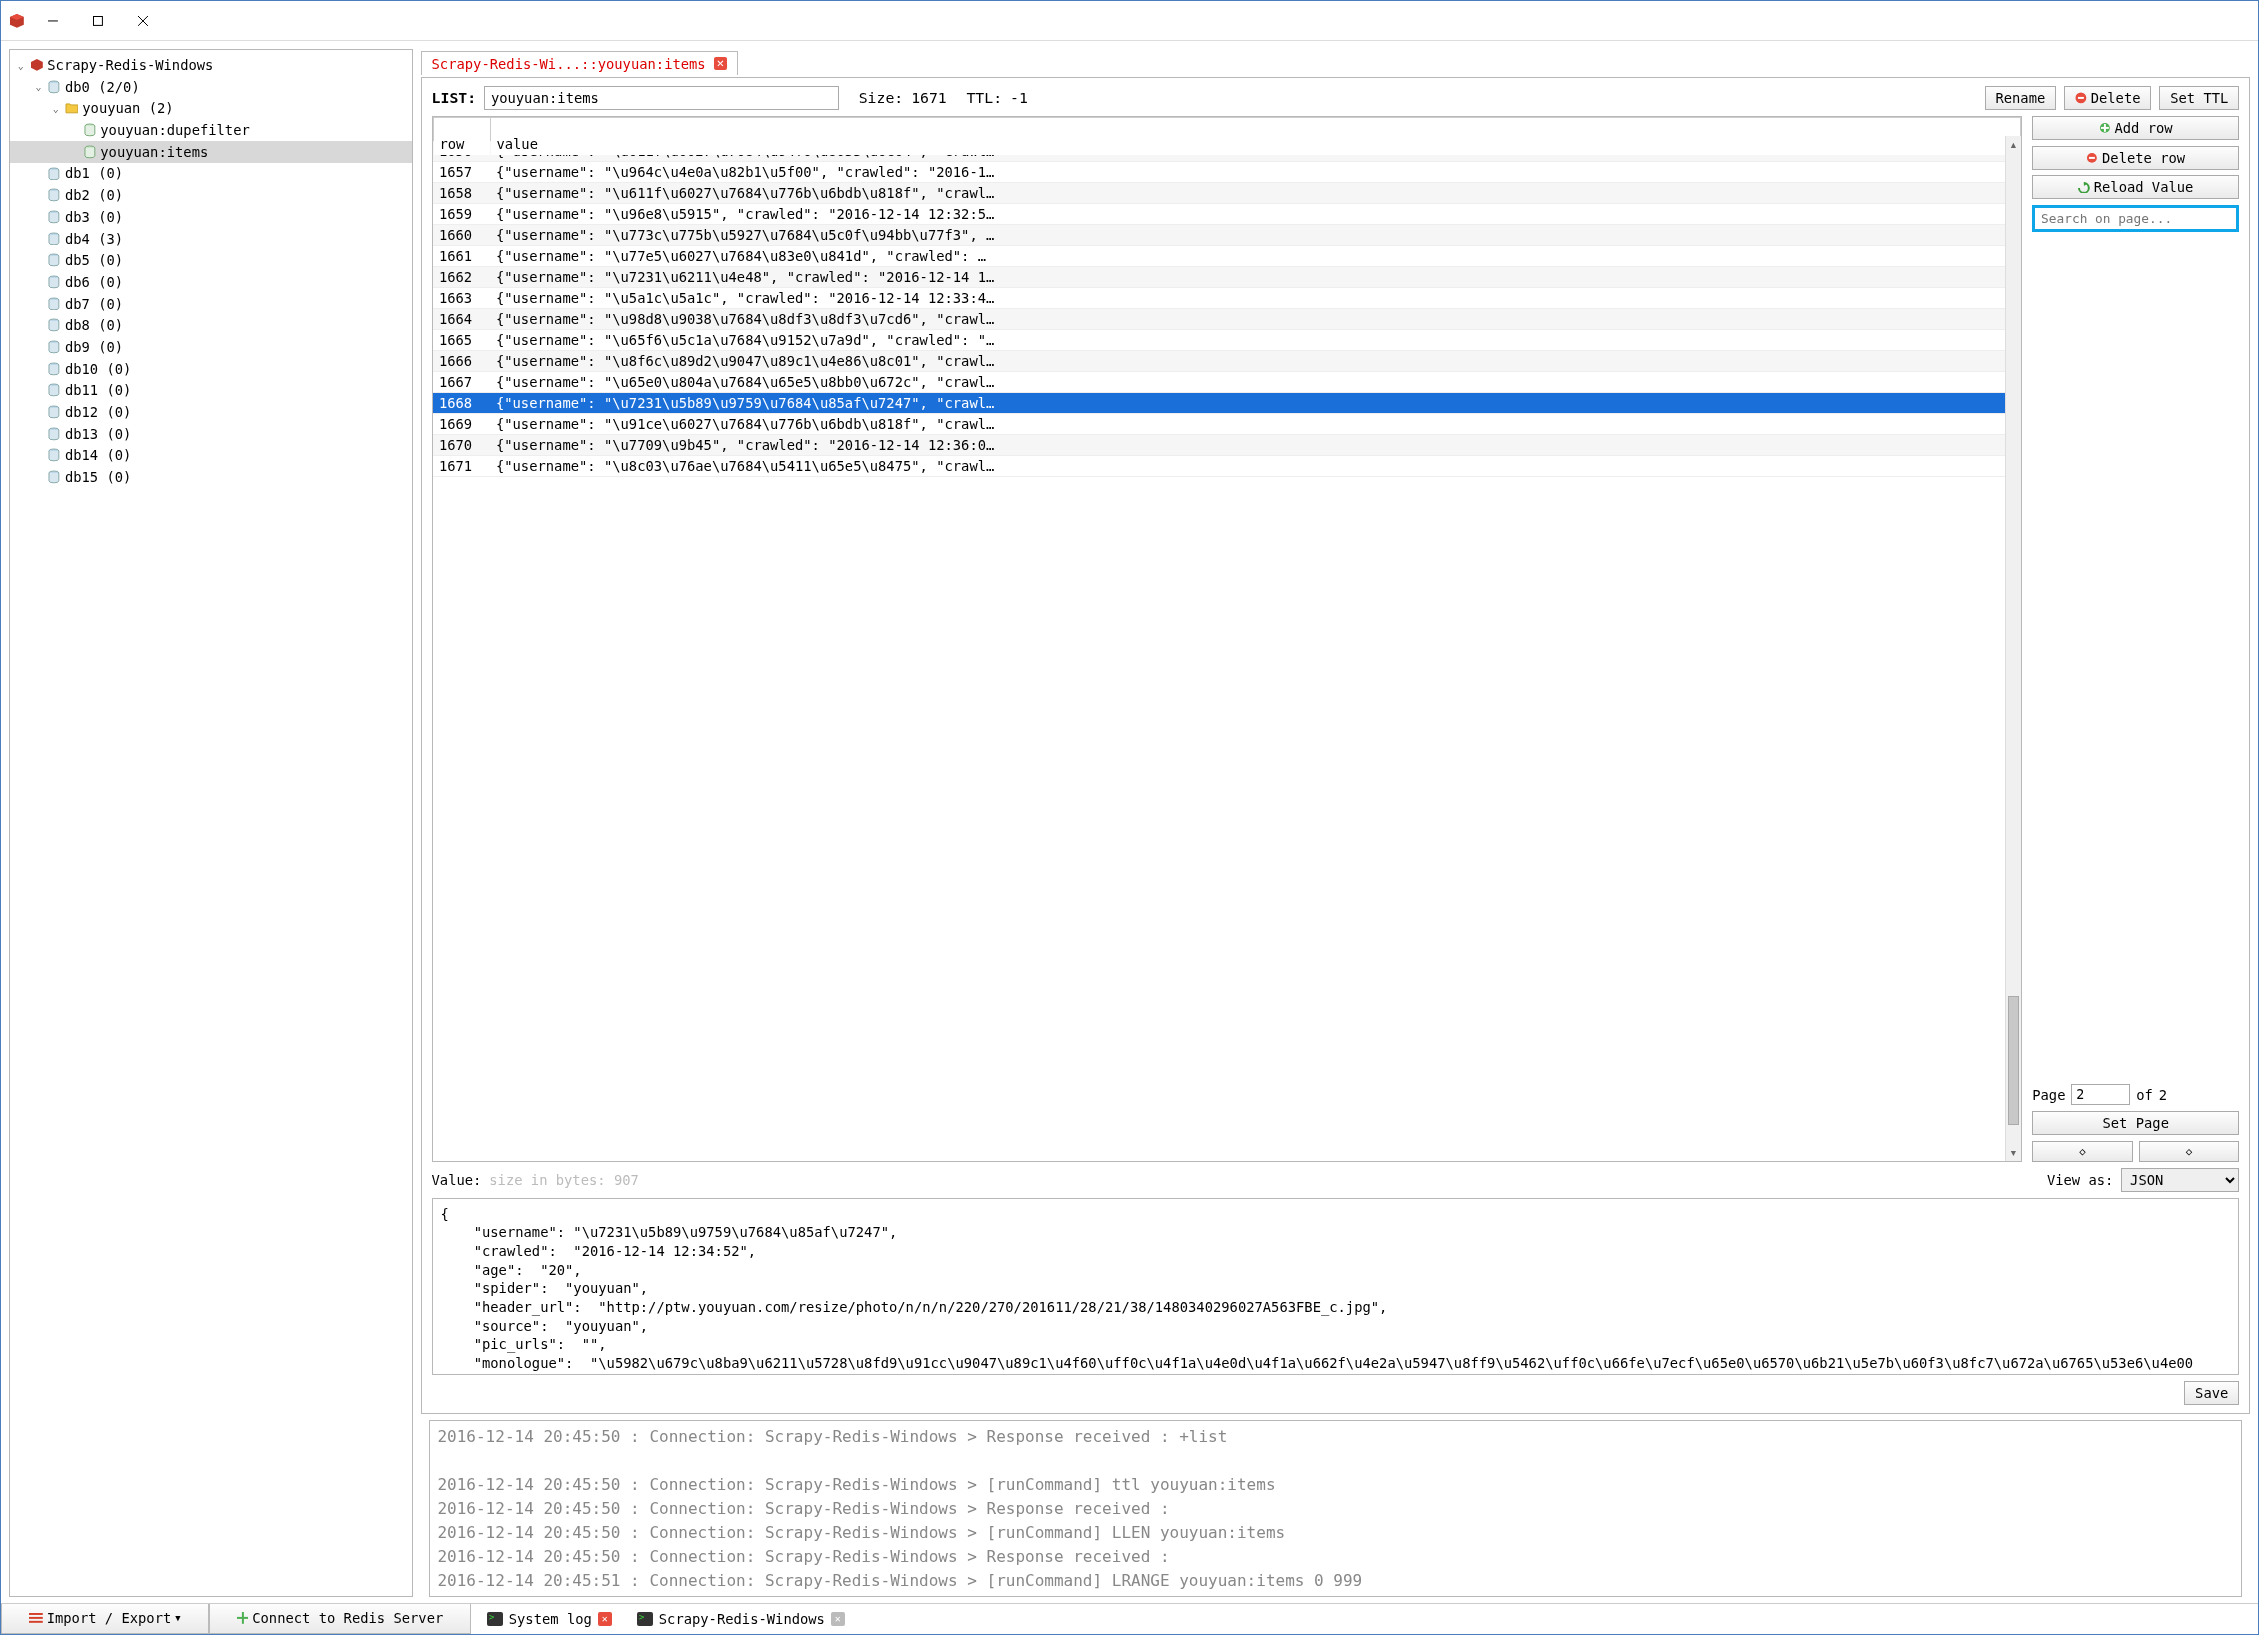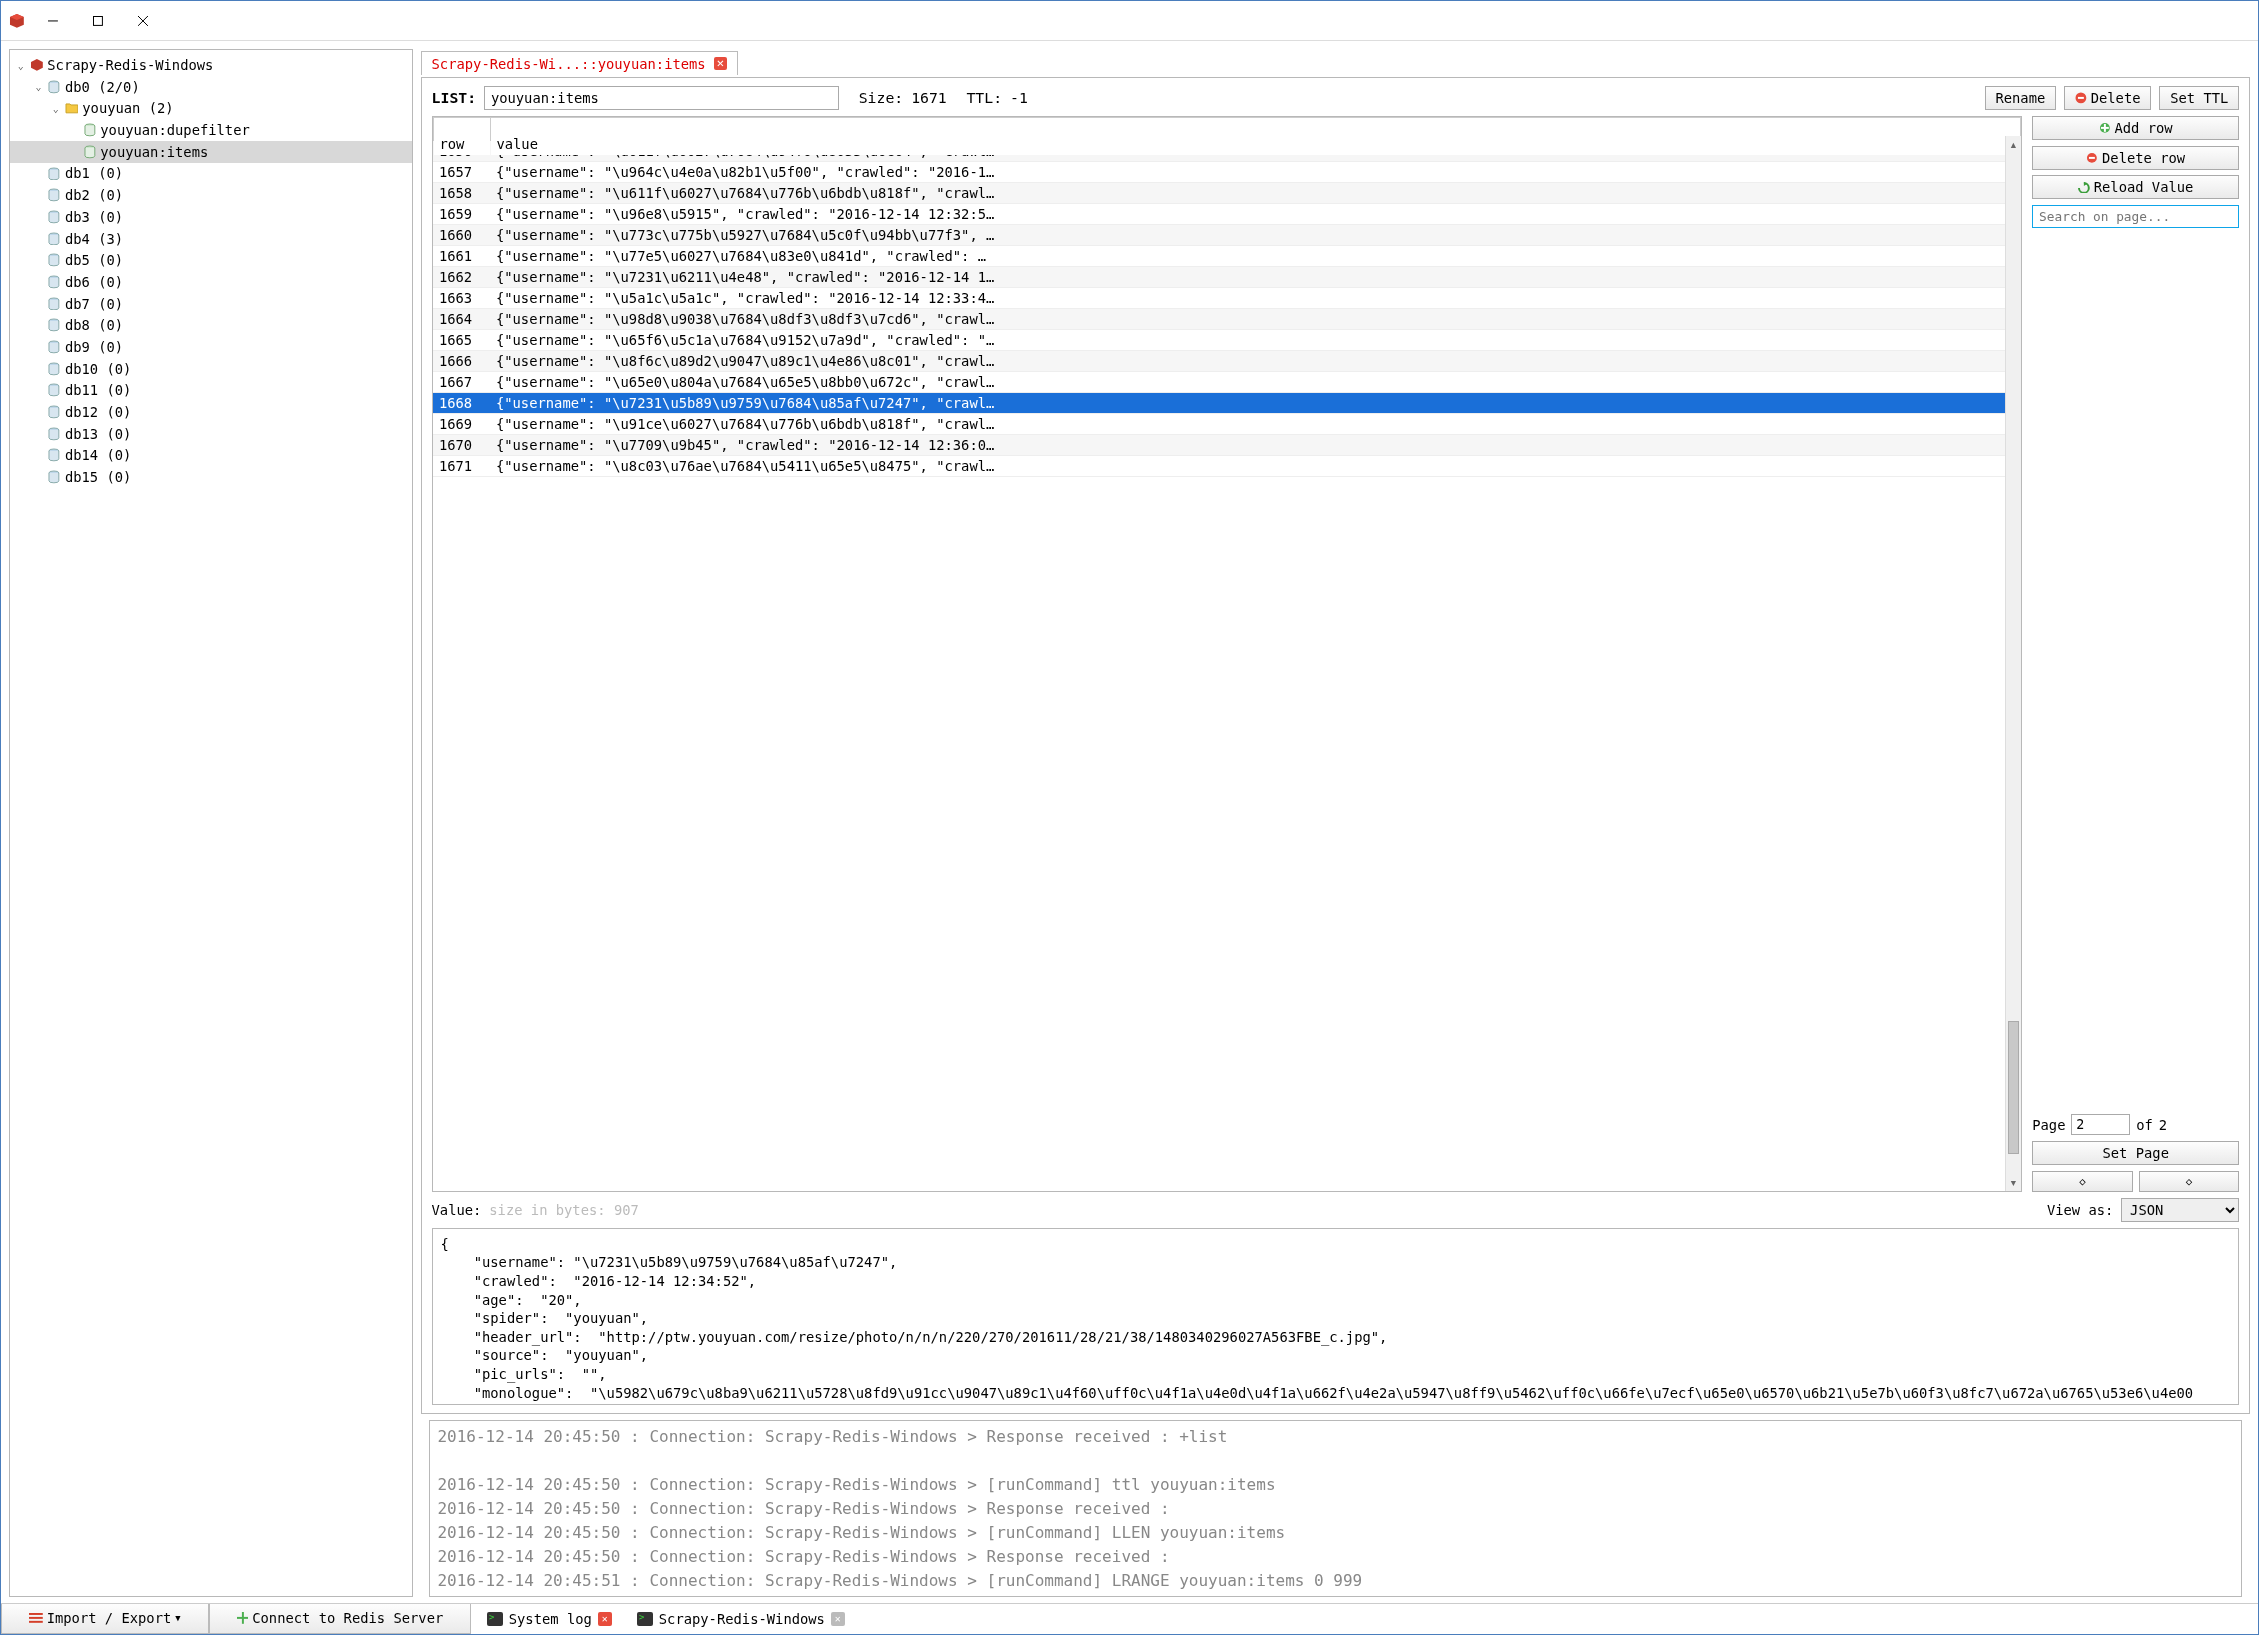--- a/index.html
+++ b/index.html
@@ -31,21 +31,21 @@
 .table-wrap { flex: 1; border: 1px solid #b8b8b8; overflow: auto; position: relative; }
 table.data { width: 100%; border-collapse: collapse; font-family: Consolas, monospace; font-size: 13.8px; }
 table.data th { text-align: left; padding: 3px 5.9px; border: 1px solid #ccc; background: #fff; font-weight: normal; position: sticky; top: 16px; }
 table.data td { padding: 2px 5.9px; border-bottom: 1px solid #eee; white-space: nowrap; overflow: hidden; text-overflow: ellipsis; max-width: 0; }
 table.data td.rowcol { width: 57px; }
 table.data tr:nth-child(odd) td { background: #f6f6f6; }
 table.data tr:nth-child(even) td { background: #fff; }
 table.data tr.selected td { background: #1a6fd8 !important; color: #fff; }
 .side-actions { width: 207px; display: flex; flex-direction: column; gap: 5.9px; }
 .side-actions .btn { justify-content: center; }
-.side-actions input.search { font-family: Consolas, monospace; font-size: 12.8px; padding: 3px 5.9px; border: 1px solid #0ea5e9; width: 100%; }
+.side-actions input.search { font-family: Consolas, monospace; font-size: 12.8px; padding: 3px 5.9px; border: 3px solid #0ea5e9; width: 100%; }
 .pager { display: flex; align-items: center; gap: 5.9px; font-family: Consolas, monospace; font-size: 13.8px; margin-top: auto; }
 .pager input { width: 59px; font-family: Consolas, monospace; padding: 2px 3.9px; border: 1px solid #aaa; }
 .nav-btns { display: flex; gap: 5.9px; }
 .nav-btns .btn { flex: 1; justify-content: center; font-size: 10.8px; }
 .value-header { display: flex; align-items: center; gap: 7.9px; font-family: Consolas, monospace; font-size: 13.8px; }
 .value-header .sz { color: #bbb; }
 .value-header .spacer { flex: 1; }
 .value-header select { font-family: Consolas, monospace; font-size: 13.8px; padding: 2px 3.9px; border: 1px solid #aaa; min-width: 118px; }
 .value-box { border: 1px solid #b8b8b8; padding: 5.9px 7.9px; font-family: Consolas, monospace; font-size: 13.8px; line-height: 1.35; height: 177px; overflow: auto; white-space: pre-wrap; word-break: break-all; }
 .save-row { display: flex; justify-content: flex-end; }
@@ -484,20 +484,25 @@
         </div>
         <div class="value-box">{
     "username": "\u7231\u5b89\u9759\u7684\u85af\u7247",
     "crawled":  "2016-12-14 12:34:52",
     "age":  "20",
     "spider":  "youyuan",
     "header_url":  "http://ptw.youyuan.com/resize/photo/n/n/n/220/270/201611/28/21/38/1480340296027A563FBE_c.jpg",
     "source":  "youyuan",
     "pic_urls":  "",
     "monologue":  "\u5982\u679c\u8ba9\u6211\u5728\u8fd9\u91cc\u9047\u89c1\u4f60\uff0c\u4f1a\u4e0d\u4f1a\u662f\u4e2a\u5947\u8ff9\u5462\uff0c\u66fe\u7ecf\u65e0\u6570\u6b21\u5e7b\u60f3\u8fc7\u672a\u6765\u53e6\u4e00</div>
+        <div class="save-row">
+            <button class="btn">
+              <span>Save</span>
+            </button>
+          </div>
       </div>
 
       <div class="log-panel" id="log">2016-12-14 20:45:50 : Connection: Scrapy-Redis-Windows &gt; Response received : +list<br>&nbsp;<br>2016-12-14 20:45:50 : Connection: Scrapy-Redis-Windows &gt; [runCommand] ttl youyuan:items<br>2016-12-14 20:45:50 : Connection: Scrapy-Redis-Windows &gt; Response received :<br>2016-12-14 20:45:50 : Connection: Scrapy-Redis-Windows &gt; [runCommand] LLEN youyuan:items<br>2016-12-14 20:45:50 : Connection: Scrapy-Redis-Windows &gt; Response received :<br>2016-12-14 20:45:51 : Connection: Scrapy-Redis-Windows &gt; [runCommand] LRANGE youyuan:items 0 999<br>2016-12-14 20:45:51 : Connection: Scrapy-Redis-Windows &gt; Response received : Array<br>2016-12-14 20:45:52 : Connection: Scrapy-Redis-Windows &gt; [runCommand] LRANGE youyuan:items 1000 1670<br>2016-12-14 20:45:52 : Connection: Scrapy-Redis-Windows &gt; Response received : Array</div>
     </div>
   </div>
 
   <div class="bottom-bar">
     <div class="bb-left">
       <div class="bb-btn">
         <svg width="13.8" height="11.8" viewBox="0 0 14 12">

